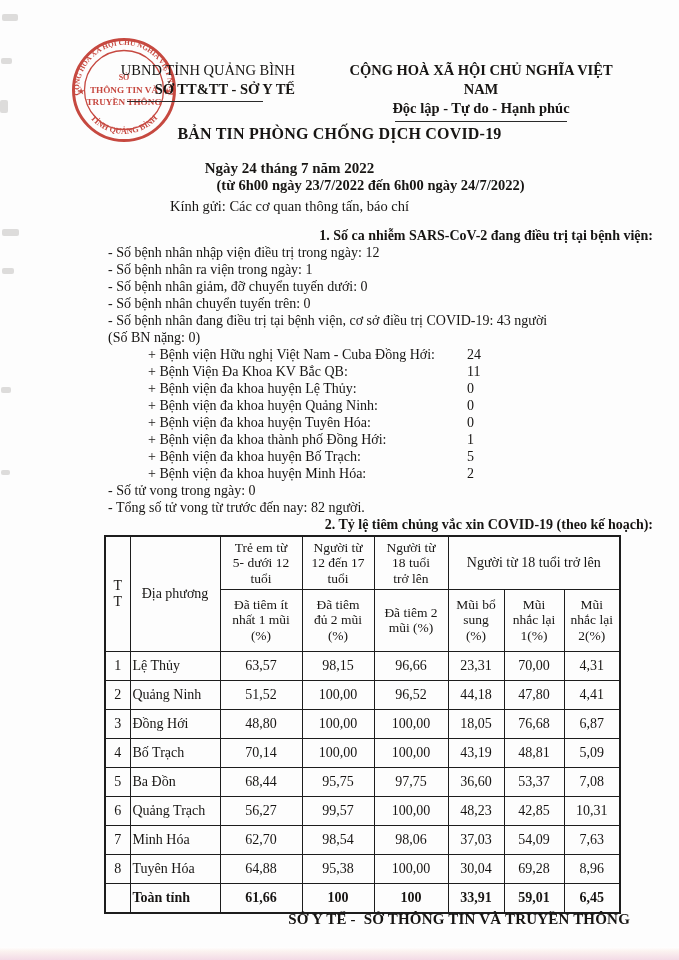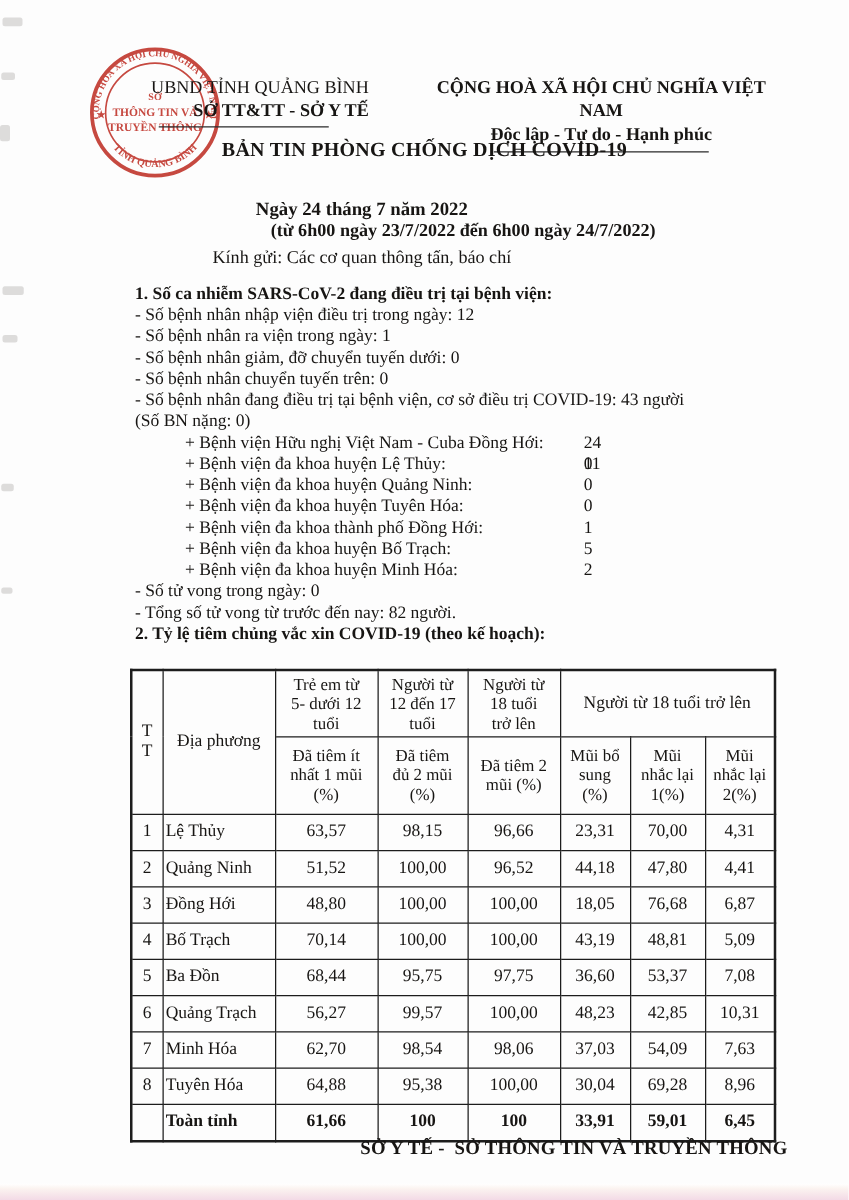--- a/index.html
+++ b/index.html
@@ -17,35 +17,35 @@
     text-align:right;font-size:14.5px;line-height:19px;z-index:2;
   }
   .head-left .l2{font-weight:bold;}
   .head-left .rule{width:136px;margin:2px auto 0;border-top:1.5px solid #2a2a2a;}
   .head-right{
     position:absolute;left:345px;top:61px;width:272px;
     text-align:center;font-size:14.5px;line-height:19px;font-weight:bold;z-index:2;
   }
   .head-right .rule{width:172px;margin:3px auto 0;border-top:1.5px solid #2a2a2a;}
   .doc-title{
-    position:absolute;left:0;top:112px;width:679px;text-align:center;
+    position:absolute;left:0;top:125px;width:679px;text-align:center;
     font-size:16px;font-weight:bold;letter-spacing:.2px;z-index:2;
   }
   .date-line{position:absolute;left:0;top:160px;width:579px;text-align:center;font-size:15px;font-weight:bold;z-index:2;}
   .period-line{position:absolute;left:0;top:177px;width:679px;text-align:center;font-size:14.5px;font-weight:bold;z-index:2;padding-left:31px;}
   .recipient-line{position:absolute;left:0;top:198px;width:579px;text-align:center;font-size:14.5px;z-index:2;}
   
   .stamp{position:absolute;left:69px;top:35px;width:110px;height:110px;z-index:1;opacity:.92;}
   .stamp text{font-family:"Liberation Serif","DejaVu Serif",serif;font-weight:bold;}
   
   .body1{
     position:absolute;left:108px;top:227px;width:545px;
     font-size:14px;line-height:17px;z-index:2;
   }
-  .body1 .sec-title{font-weight:bold;}
+  .body1 .sec-title{font-weight:bold;text-align:right;}
   .hosp-row{position:relative;padding-left:40px;}
   .hosp-row .val{position:absolute;left:359px;top:0;}
   
   .vax-table{
     position:absolute;left:104px;top:535px;z-index:2;
     border-collapse:collapse;table-layout:fixed;width:515px;
     font-size:14px;
   }
   .vax-table td,.vax-table th{
     border:1.5px solid #1d1d1d;padding:0 2px;vertical-align:middle;
@@ -125,20 +125,21 @@
     <div>- Số bệnh nhân ra viện trong ngày: 1</div>
     <div>- Số bệnh nhân giảm, đỡ chuyển tuyến dưới: 0</div>
     <div>- Số bệnh nhân chuyển tuyến trên: 0</div>
     <div>- Số bệnh nhân đang điều trị tại bệnh viện, cơ sở điều trị COVID-19: 43 người</div>
     <div>(Số BN nặng: 0)</div>
     <div class="hosp-row">
       <span>+ Bệnh viện Hữu nghị Việt Nam - Cuba Đồng Hới:</span>
       <span class="val">24</span>
     </div>
     <div class="hosp-row">
+      <span>+ Bệnh Viện Đa Khoa KV Bắc QB:</span>
       <span class="val">11</span>
     </div>
     <div class="hosp-row">
       <span>+ Bệnh viện đa khoa huyện Lệ Thủy:</span>
       <span class="val">0</span>
     </div>
     <div class="hosp-row">
       <span>+ Bệnh viện đa khoa huyện Quảng Ninh:</span>
       <span class="val">0</span>
     </div>

